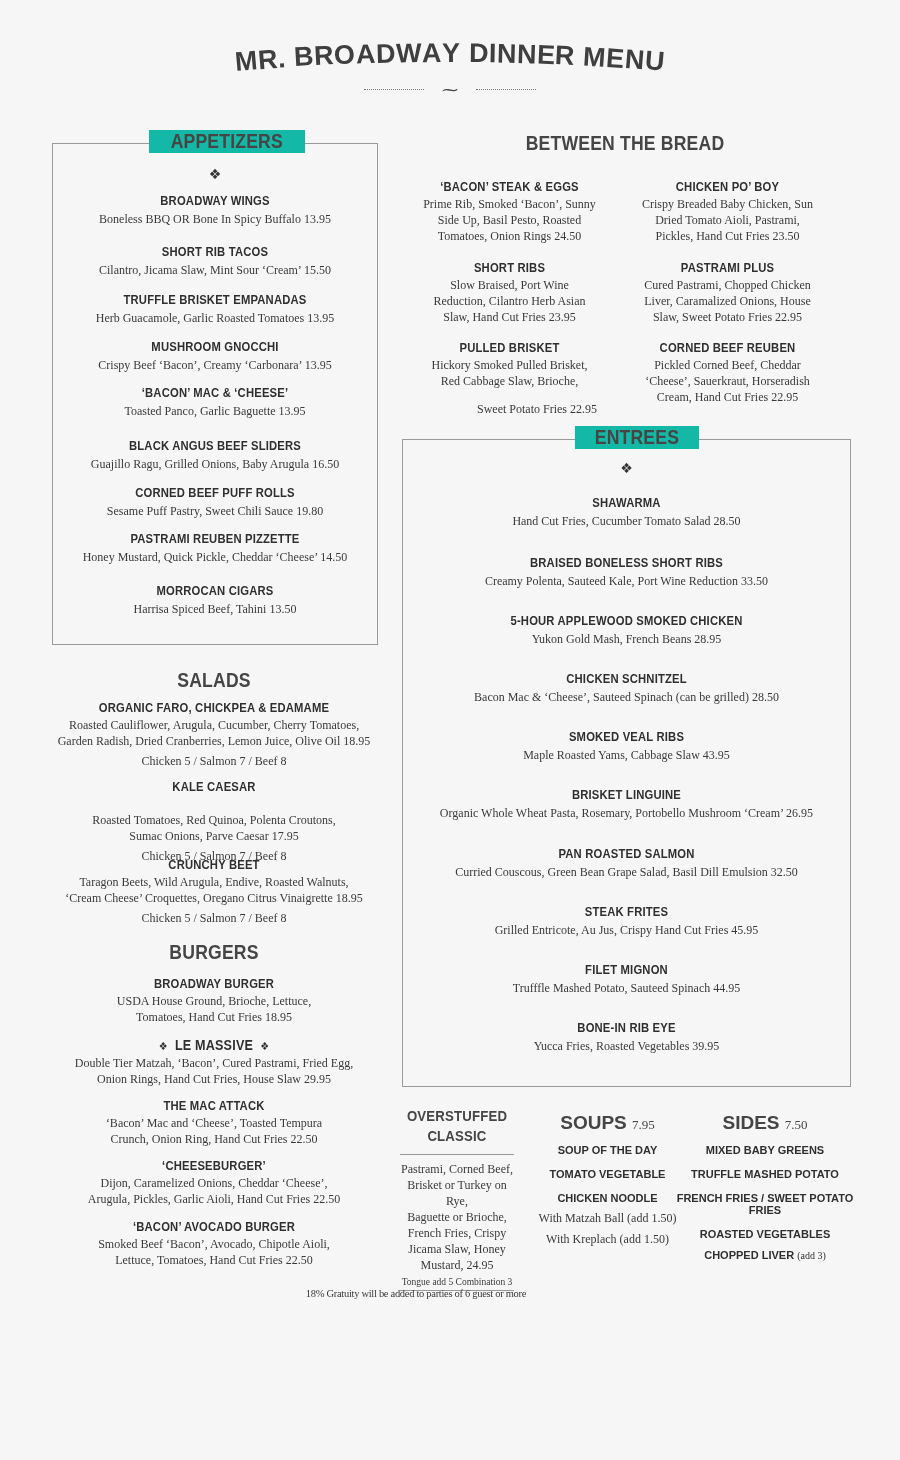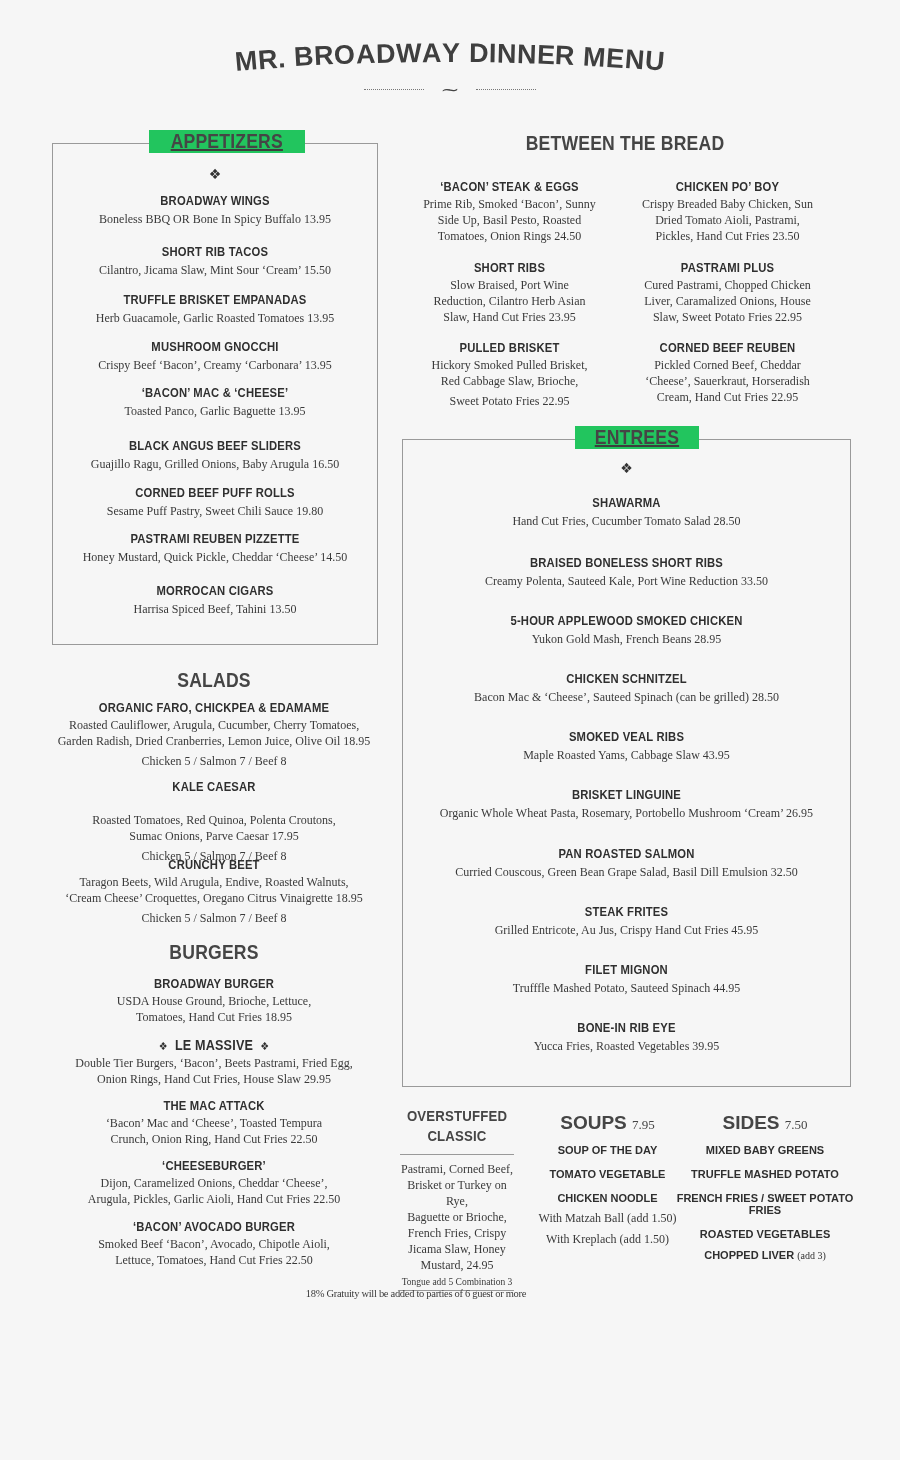--- a/index.html
+++ b/index.html
@@ -13,21 +13,21 @@
   .title-arc span { font-family:"Liberation Sans", sans-serif; font-weight:bold; font-size:27px; color:#3f3f3f; display:inline-block; letter-spacing:0.5px; }
   .ornament-row { position:absolute; top:80px; left:0; width:900px; display:flex; justify-content:center; align-items:center; gap:18px; }
   .dotline { width:60px; border-top:1px dotted #777; }
   .swash { font-family:"DejaVu Serif", serif; font-size:16px; color:#444; }
 
   
   .sec-title { font-family:"Liberation Sans", sans-serif; font-weight:bold; font-size:20px; color:#454545; letter-spacing:0.2px; text-align:center; transform:scaleX(0.88); }
   .diamond { font-family:"DejaVu Sans", sans-serif; font-size:14px; color:#333; text-align:center; }
 
   .box { position:absolute; border:1.5px solid #9a9a9a; }
-  .box-legend { position:absolute; background:#22c55e; padding:0 14px;text-decoration:underline; }
+  .box-legend { position:absolute; background:#14b8a6; padding:0 14px; }
 
   .item { text-align:center; }
   .iname { font-family:"Liberation Sans", sans-serif; font-weight:bold; font-size:12.5px; color:#2f2f2f; letter-spacing:0.2px; transform:scaleX(0.9); }
   .idesc { font-family:"Liberation Serif", serif; font-size:12px; color:#3a3a3a; line-height:16px; margin-top:3px; }
 
   .col { position:absolute; }
   .soups-h { font-family:"Liberation Sans", sans-serif; font-weight:bold; font-size:19px; color:#454545; }
   .soups-h .price { font-family:"Liberation Serif", serif; font-weight:normal; font-size:13px; }
   .small-item { font-family:"Liberation Sans", sans-serif; font-weight:bold; font-size:11px; color:#2f2f2f; text-align:center; }
   .small-desc { font-family:"Liberation Serif", serif; font-size:12px; color:#3a3a3a; text-align:center; }
@@ -139,21 +139,21 @@
 
 <div class="abs sec-title" style="left:52px; width:324px; top:941px;">BURGERS</div>
 <div id="burger-items">
     <div class="item abs" style="left: 52px; width: 324px; top: 977px;">
       <div class="iname"><span>BROADWAY BURGER</span></div>
       <div class="idesc" style="margin-top: 2px;">USDA House Ground, Brioche, Lettuce,</div>
       <div class="idesc" style="margin-top: 0px;">Tomatoes, Hand Cut Fries 18.95</div>
     </div>
     <div class="item abs" style="left: 52px; width: 324px; top: 1037px;">
       <div class="iname"><span style="font-family: &quot;DejaVu Sans&quot;, sans-serif; font-size: 11px; margin-right: 8px;">❖</span><span style="font-size: 14px;">LE MASSIVE</span><span style="font-family: &quot;DejaVu Sans&quot;, sans-serif; font-size: 11px; margin-left: 8px;">❖</span></div>
-      <div class="idesc" style="margin-top: 2px;">Double Tier Burgers, ‘Bacon’, Beets Pastrami, Fried Egg,</div>
+      <div class="idesc" style="margin-top: 2px;">Double Tier Matzah, ‘Bacon’, Cured Pastrami, Fried Egg,</div>
       <div class="idesc" style="margin-top: 0px;">Onion Rings, Hand Cut Fries, House Slaw 29.95</div>
     </div>
     <div class="item abs" style="left: 52px; width: 324px; top: 1099px;">
       <div class="iname"><span>THE MAC ATTACK</span></div>
       <div class="idesc" style="margin-top: 2px;">‘Bacon’ Mac and ‘Cheese’, Toasted Tempura</div>
       <div class="idesc" style="margin-top: 0px;">Crunch, Onion Ring, Hand Cut Fries 22.50</div>
     </div>
     <div class="item abs" style="left: 52px; width: 324px; top: 1159px;">
       <div class="iname"><span>‘CHEESEBURGER’</span></div>
       <div class="idesc" style="margin-top: 2px;">Dijon, Caramelized Onions, Cheddar ‘Cheese’,</div>
@@ -189,21 +189,21 @@
     <div class="item abs" style="left: 640px; width: 175px; top: 261px;">
       <div class="iname">PASTRAMI PLUS</div>
       <div class="idesc" style="margin-top: 2px;">Cured Pastrami, Chopped Chicken</div>
       <div class="idesc" style="margin-top: 0px;">Liver, Caramalized Onions,  House</div>
       <div class="idesc" style="margin-top: 0px;">Slaw, Sweet Potato Fries  22.95</div>
     </div>
     <div class="item abs" style="left: 422px; width: 175px; top: 341px;">
       <div class="iname">PULLED BRISKET</div>
       <div class="idesc" style="margin-top: 2px;">Hickory Smoked Pulled Brisket,</div>
       <div class="idesc" style="margin-top: 0px;">Red Cabbage Slaw,  Brioche,</div>
-      <div class="idesc" style="margin-top: 4px;">Sweet Potato Fries 22.95</div>
+      <div class="idesc" style="margin-top: 12px; text-align: right;">Sweet Potato Fries 22.95</div>
     </div>
     <div class="item abs" style="left: 640px; width: 175px; top: 341px;">
       <div class="iname">CORNED BEEF REUBEN</div>
       <div class="idesc" style="margin-top: 2px;">Pickled Corned Beef, Cheddar</div>
       <div class="idesc" style="margin-top: 0px;">‘Cheese’, Sauerkraut, Horseradish</div>
       <div class="idesc" style="margin-top: 0px;">Cream, Hand Cut Fries 22.95</div>
     </div>
   </div>
 
 <div class="box" style="left:402px; top:439px; width:447px; height:646px;">

